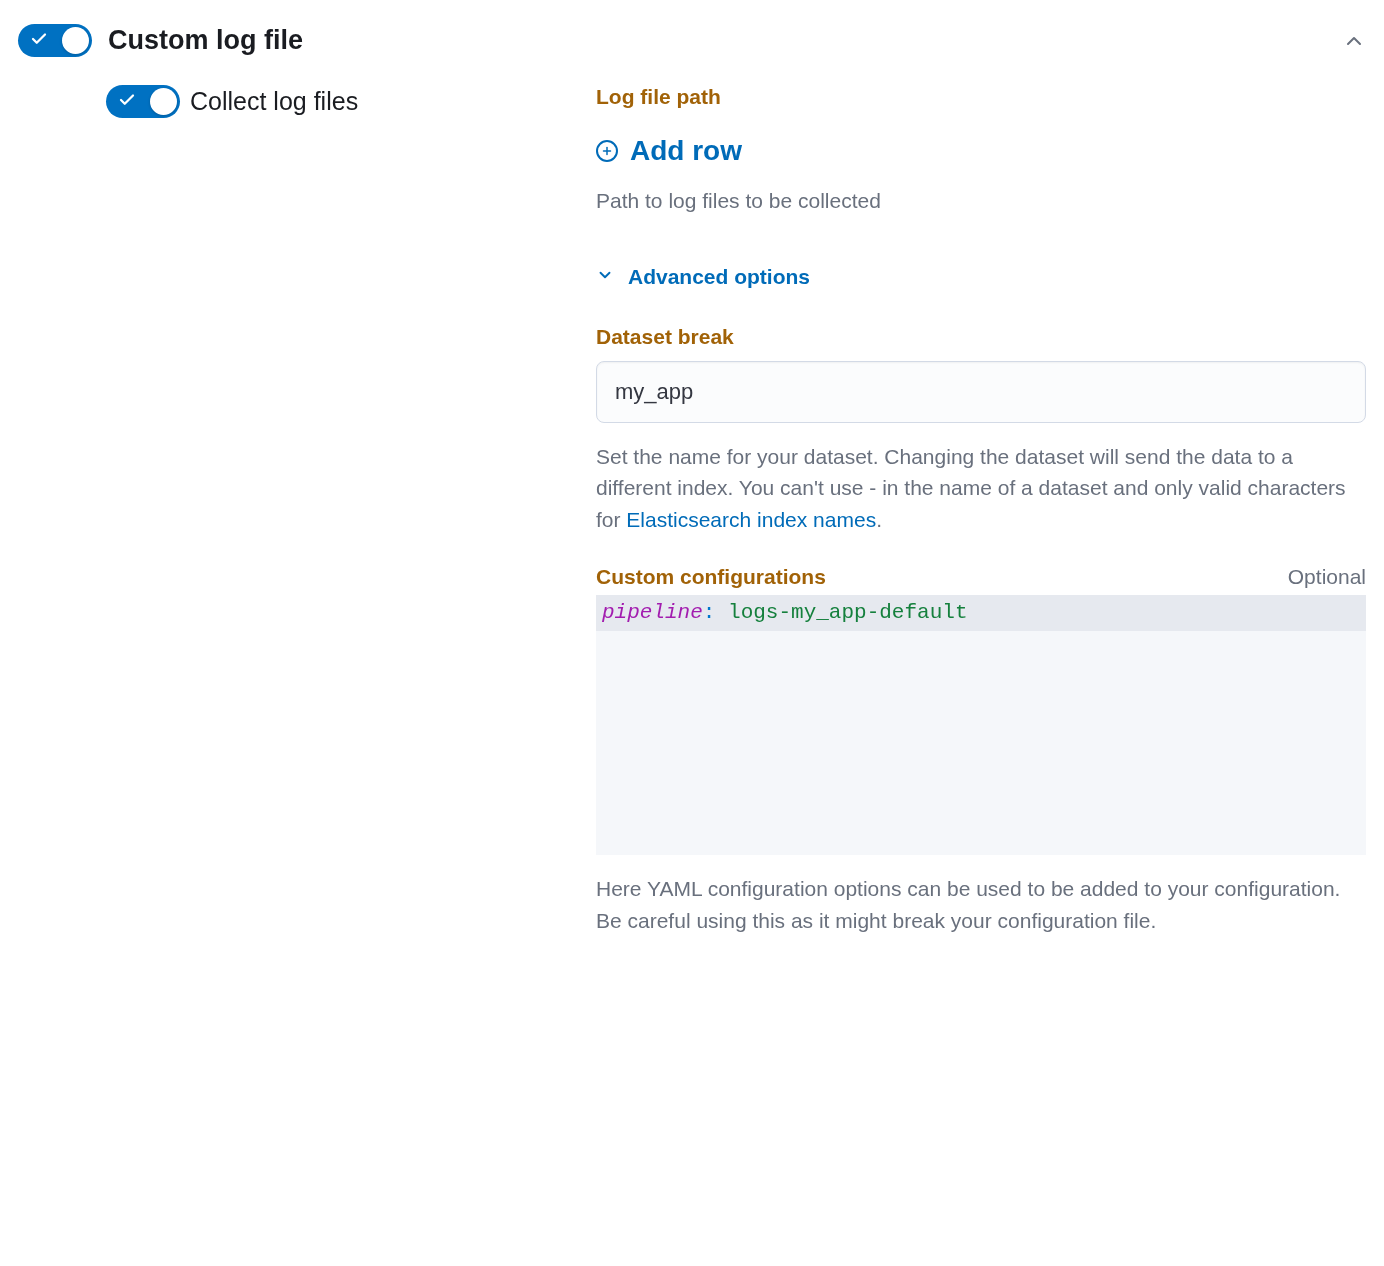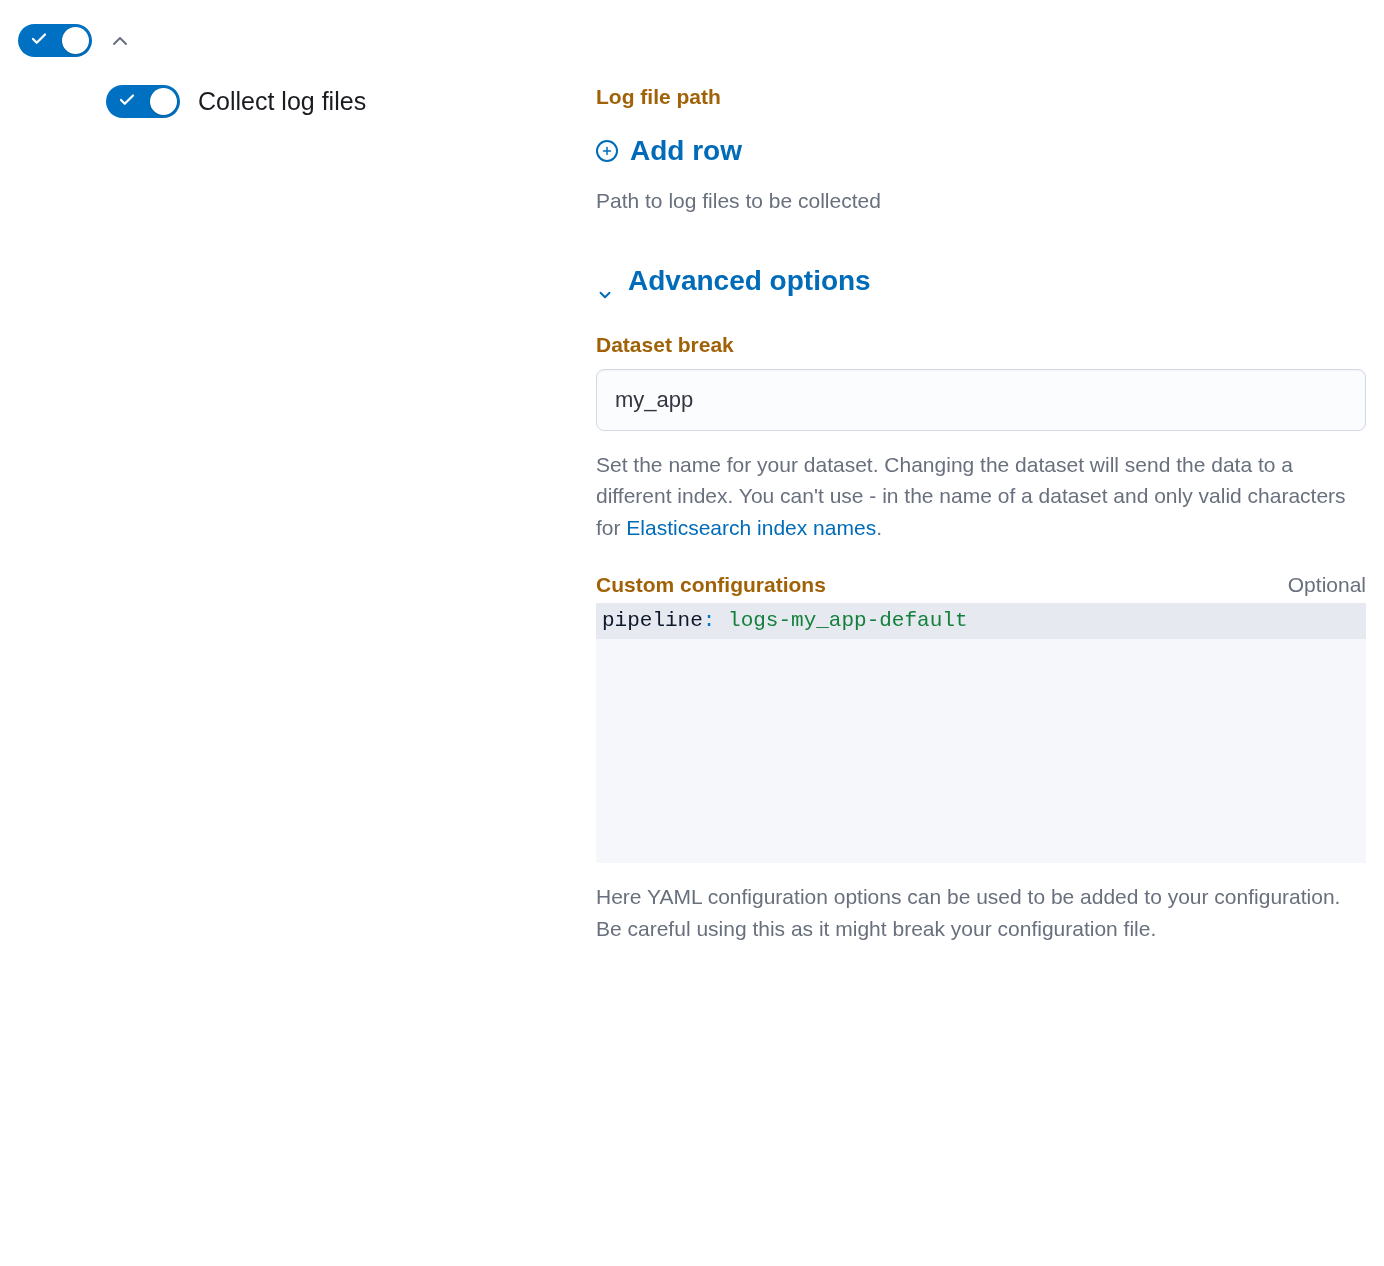--- a/index.html
+++ b/index.html
@@ -62,21 +62,21 @@
     .left-col {
       width: 450px;
       flex-shrink: 0;
     }
     .right-col {
       flex: 1;
     }
     .collect-row {
       display: flex;
       align-items: center;
-      gap: 18px;
+      gap: 10px;
       margin-bottom: 18px;
     }
     .collect-label {
       font-size: 25px;
       color: #1a1c21;
     }
     .collect-desc {
       font-size: 24px;
       color: #69707d;
     }
@@ -117,25 +117,25 @@
       justify-content: center;
     }
     .help-text {
       font-size: 21px;
       color: #69707d;
       margin-top: 18px;
       line-height: 1.5;
     }
     .advanced-row {
       display: flex;
-      align-items: flex-end;
+      align-items: flex-start;
       gap: 14px;
       color: #006bb8;
       cursor: pointer;
-      font-size: 28px;
+      font-size: 21px;
       font-weight: 600;
       margin-top: 48px;
       margin-bottom: 36px;
     }
     .chev-down-sm {
       width: 18px;
       height: 18px;
     }
     .block { margin-bottom: 30px; }
     .link { color: #006bb8; cursor: pointer; }
@@ -154,36 +154,37 @@
       height: 260px;
       background: #f5f7fa;
       font-family: "SFMono-Regular", Consolas, "Liberation Mono", Menlo, monospace;
       font-size: 21px;
       line-height: 1.5;
     }
     .code-line {
       background: #e6e9ef;
       padding: 2px 6px;
     }
-    .yaml-key { color: #0f172a; }
+    .yaml-key { color: #a21caf; font-style: italic; }
     .yaml-colon { color: #0077cc; }
     .yaml-val { color: #15803d; }
   </style>
 </head>
 <body>
 
 <div class="header-row">
   <div class="toggle">
     <span class="toggle-check">
       <svg width="18" height="18" viewBox="0 0 24 24" fill="none" stroke="currentColor" stroke-width="3" stroke-linecap="round" stroke-linejoin="round">
           <polyline points="20 6 9 17 4 12"></polyline>
         </svg>
     </span>
     <div class="toggle-knob"></div>
   </div>
+  <h2 class="section-title">Custom log file</h2>
   <span class="chevron-up">
     <svg width="24" height="24" viewBox="0 0 24 24" fill="none" stroke="currentColor" stroke-width="2" stroke-linecap="round" stroke-linejoin="round">
         <polyline points="18 15 12 9 6 15"></polyline>
       </svg>
   </span>
 </div>
 
 <div class="body-grid">
   <div class="left-col">
     <div class="collect-row">

